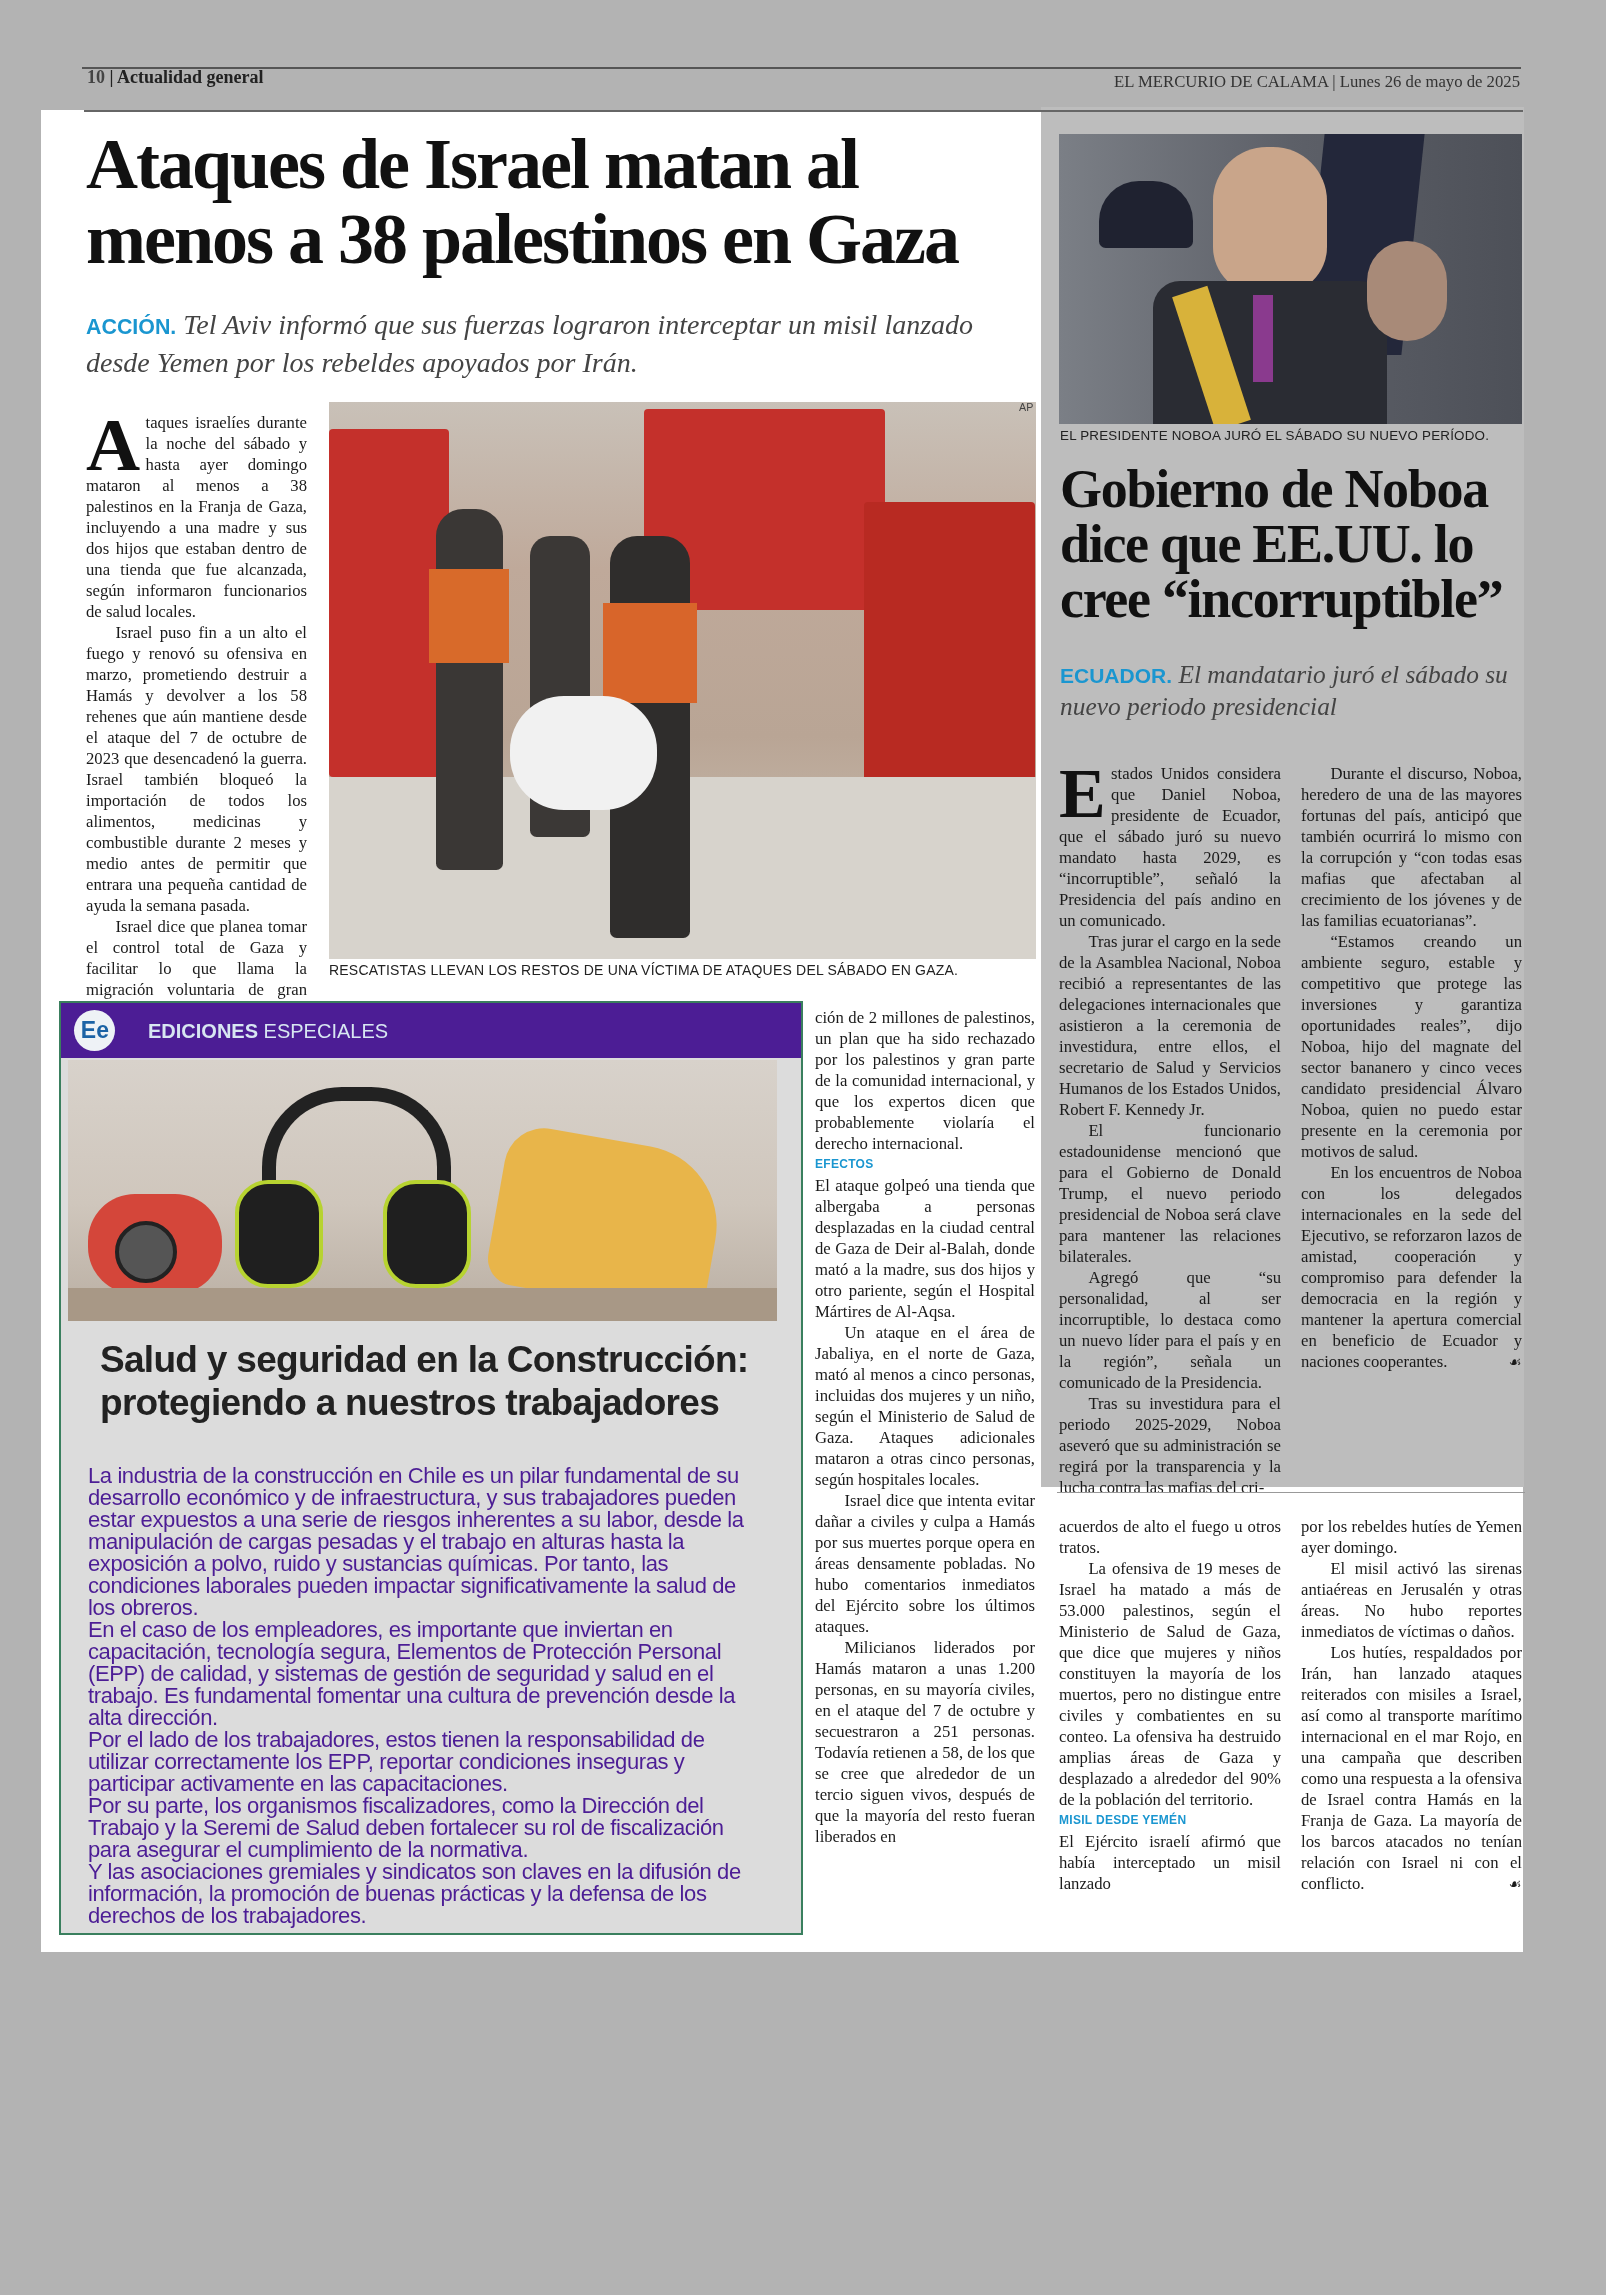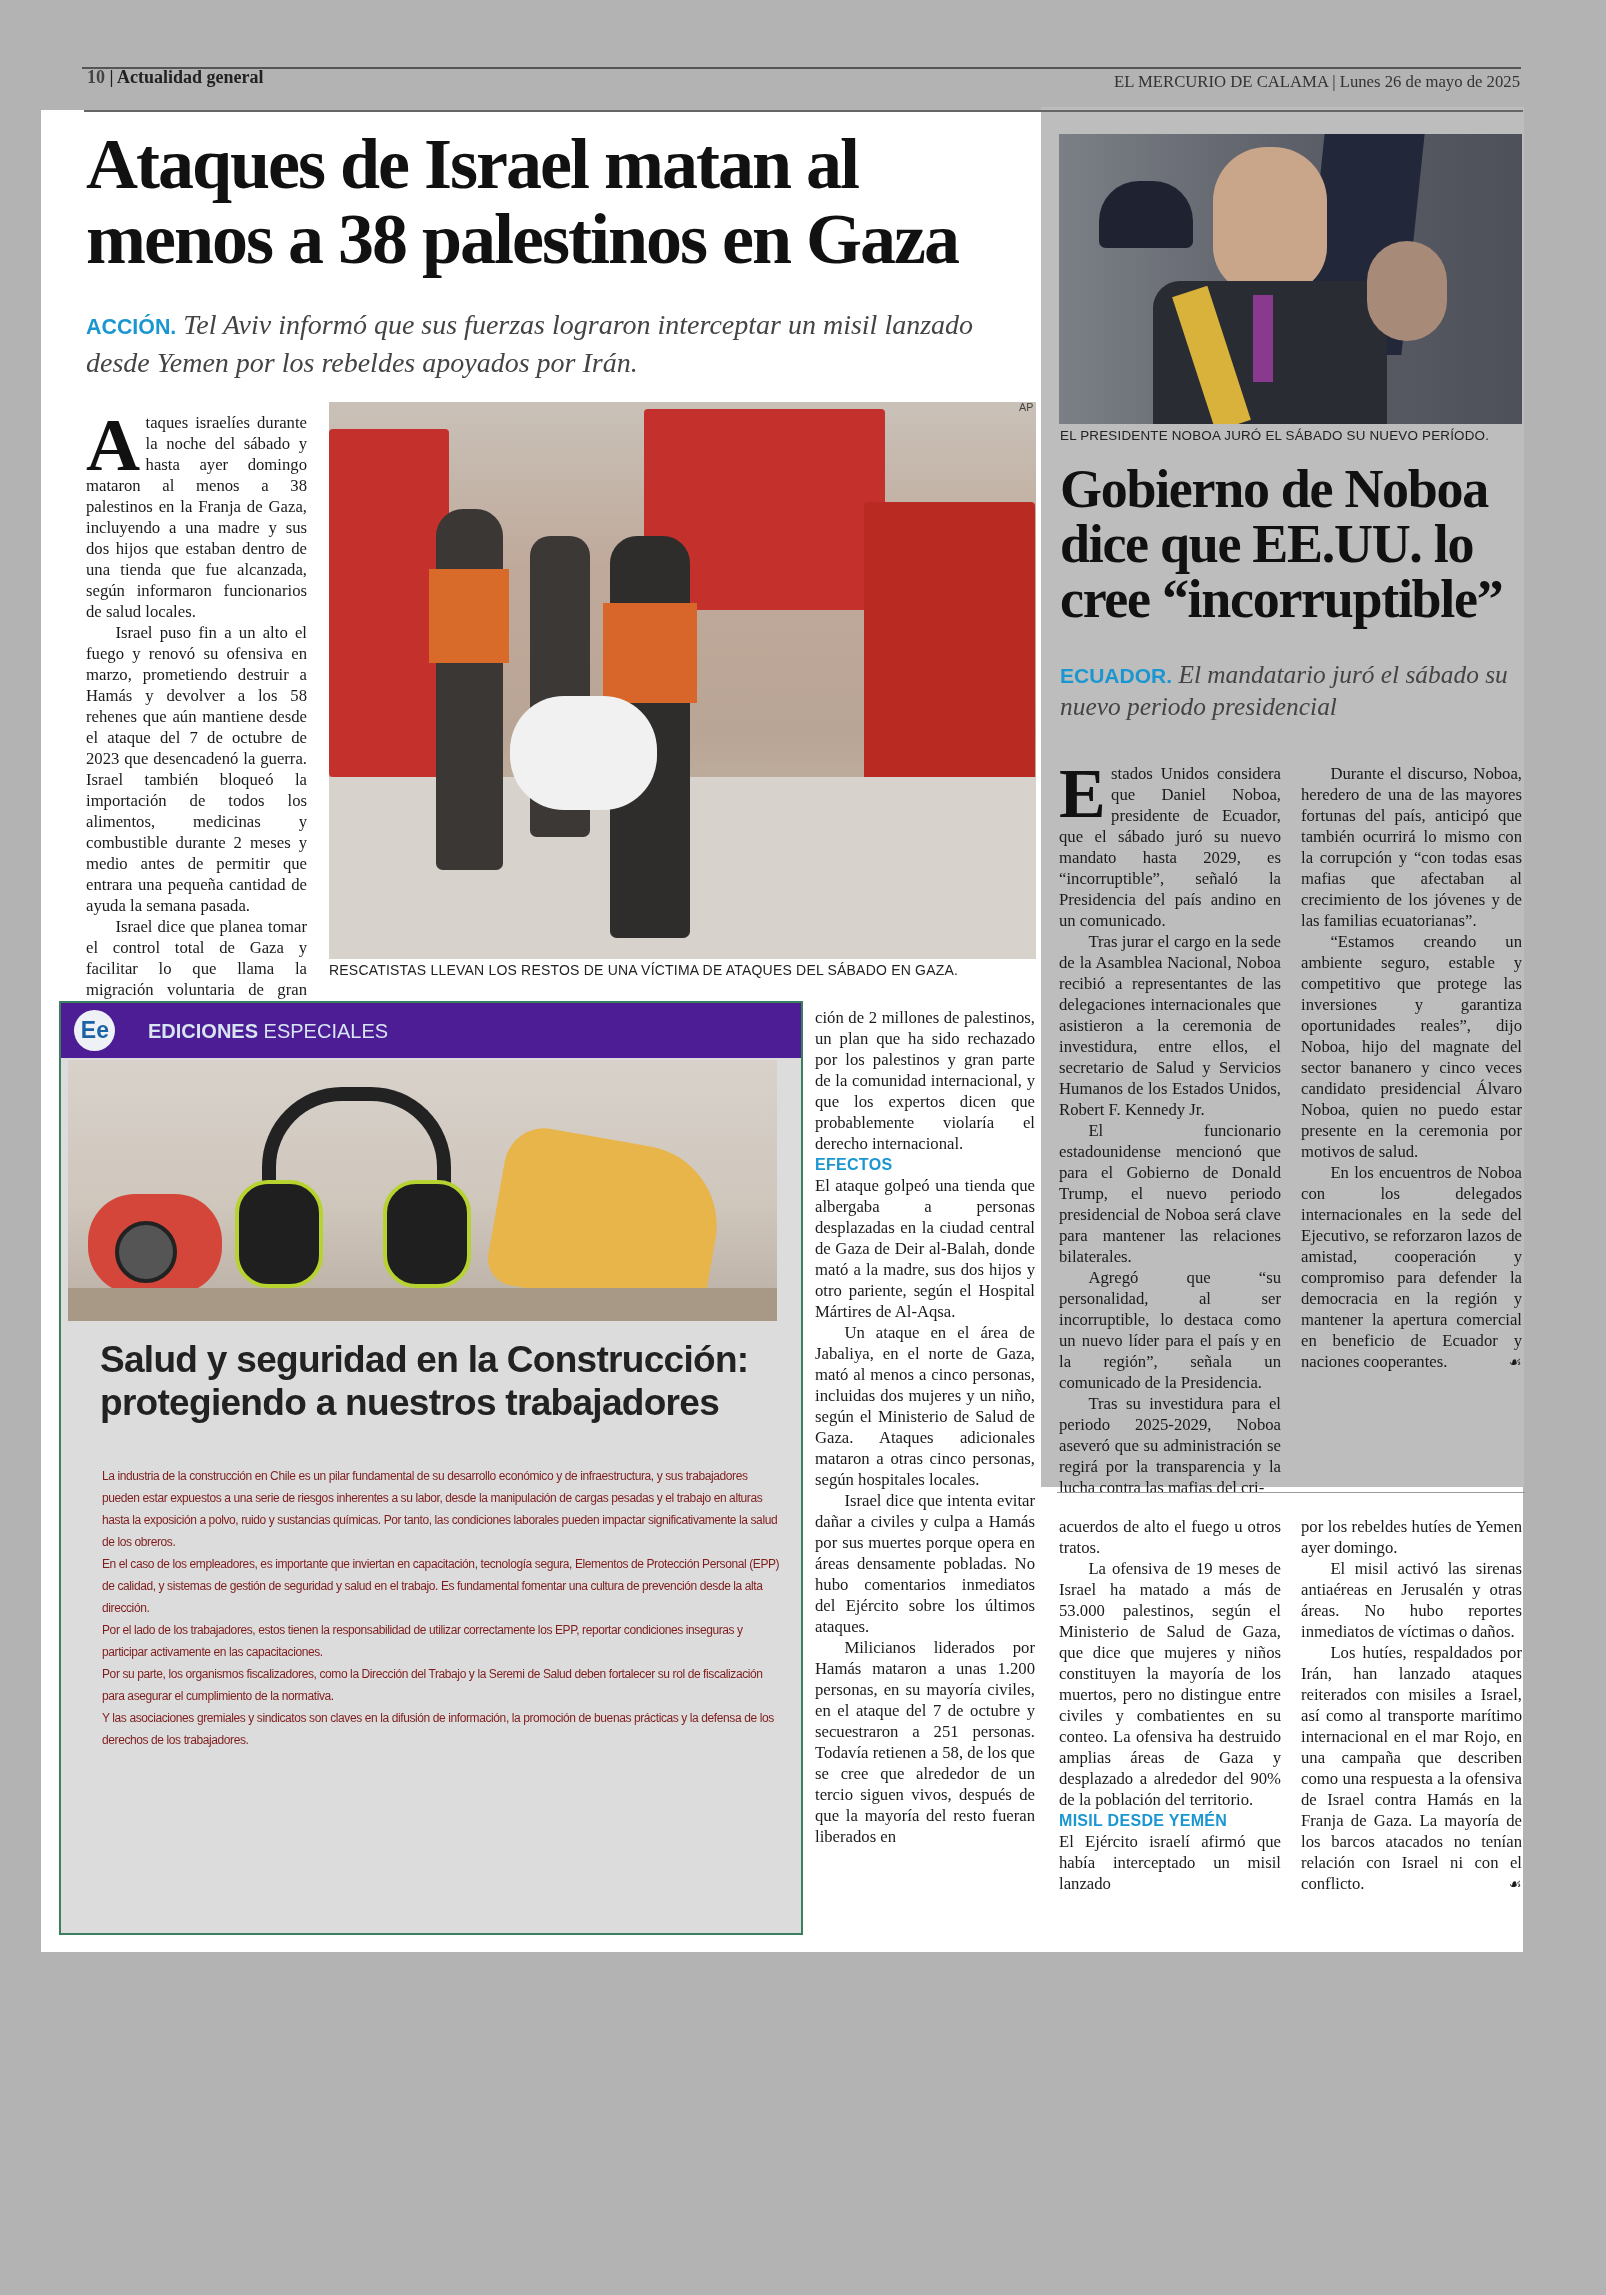--- a/index.html
+++ b/index.html
@@ -12,35 +12,35 @@
   .paper { left:41px; top:110px; width:1482px; height:1842px; background:#ffffff; }
   .gray-block { left:1041px; top:107px; width:483px; height:1380px; background:#bdbdbd; }
   .rule-top { left:84px; top:110px; width:1439px; height:2px; background:#666; }
   .headline { left:86px; top:127px; width:950px; font-family:"Liberation Serif", serif; font-weight:bold; font-size:72px; line-height:75px; letter-spacing:-2px; color:#111; }
   .deck { left:86px; top:307px; width:950px; font-family:"Liberation Serif", serif; font-style:italic; font-size:28px; line-height:35px; color:#444; }
   .kicker { font-family:"Liberation Sans", sans-serif; font-weight:bold; font-style:normal; color:#1a96d0; font-size:21.4px; }
   .body-col { font-family:"Liberation Serif", serif; font-size:16.7px; line-height:21px; text-align:justify; color:#1a1a1a; hyphens:auto; }
   .body-col p { margin:0; text-indent:29.4px; }
   .body-col p.first { text-indent:0; }
   .dropcap { float:left; font-family:"Liberation Serif", serif; font-weight:bold; font-size:75px; line-height:60px; margin:2.7px 5.4px 0 0; color:#111; }
-  .subhead { font-family:"Liberation Sans", sans-serif; font-weight:bold; color:#1a96d0; font-size:16px; margin:19px 0 1.3px 0; text-indent:0 !important; letter-spacing:0.3px; }
+  .subhead { font-family:"Liberation Sans", sans-serif; font-weight:bold; color:#1a96d0; font-size:12px; margin:19px 0 1.3px 0; text-indent:0 !important; letter-spacing:0.3px; }
   .credit { font-family:"Liberation Sans", sans-serif; font-size:10.7px; color:#333; }
   .caption { font-family:"Liberation Sans", sans-serif; font-size:14px; color:#222; letter-spacing:0.2px; }
   .photo { overflow:hidden; }
   .gaza-photo { left:329px; top:402px; width:707px; height:557px; background:linear-gradient(180deg,#c9c1b8 0%,#bfa99a 30%,#b9a595 60%,#cfc7bb 100%); }
   .truck { background:#c4302b; border-radius:4px; }
   .noboa-photo { left:1059px; top:134px; width:463px; height:290px; background:linear-gradient(90deg,#7b7f86 0%,#5d6068 50%,#4d5058 100%); }
   .ad { left:59px; top:1001px; width:740px; height:930px; background:#dcdcdc; border:2px solid #3a7f5e; }
   .ad-head { left:0; top:0; width:740px; height:55px; background:#4c1d95; }
   .ad-logo { left:13.4px; top:6.7px; width:41px; height:41px; border-radius:50%; background:#eef2f6; color:#1b62a5; font-family:"Liberation Sans", sans-serif; font-weight:bold; font-size:23px; line-height:41px; text-align:center; }
   .ad-brand { left:67px; top:16.7px; font-family:"Liberation Sans", sans-serif; font-size:20px; color:#d8e6f2;margin-left:20px; }
   .ad-brand b { font-weight:bold; }
   .ad-photo { left:6.7px; top:57px; width:709px; height:261px; background:linear-gradient(180deg,#d8d2cb 0%,#cfc6bc 55%,#b9aea2 100%); }
   .ad-title { left:39px; top:335px; width:689px; font-family:"Liberation Sans", sans-serif; font-weight:bold; font-size:37px; line-height:43px; color:#222; letter-spacing:-0.7px; }
-  .ad-text { left:41px; top:462px; width:679px; font-family:"Liberation Sans", sans-serif; font-size:12px; line-height:22px; color:#7f1d1d; letter-spacing:-0.4px; }
+  .ad-text { left:27px; top:462px; width:679px; font-family:"Liberation Sans", sans-serif; font-size:22px; line-height:22px; color:#4c1d95; letter-spacing:-0.4px; }
   .ad-text p { margin:0; }
   .noboa-head { left:1060px; top:462px; width:462px; font-family:"Liberation Serif", serif; font-weight:bold; font-size:54px; line-height:55px; letter-spacing:-1.3px; color:#111; }
   .noboa-deck { left:1060px; top:659px; width:462px; font-family:"Liberation Serif", serif; font-style:italic; font-size:25.4px; line-height:31px; color:#444; }
   .endmark { float:right; font-family:"DejaVu Sans", sans-serif; font-size:14.7px; }
   .bottom-rule { left:1057px; top:1492px; width:468px; height:1.3px; background:#999; }
 </style>
 </head>
 <body>
 
 <div class="abs topbar-line"></div>

